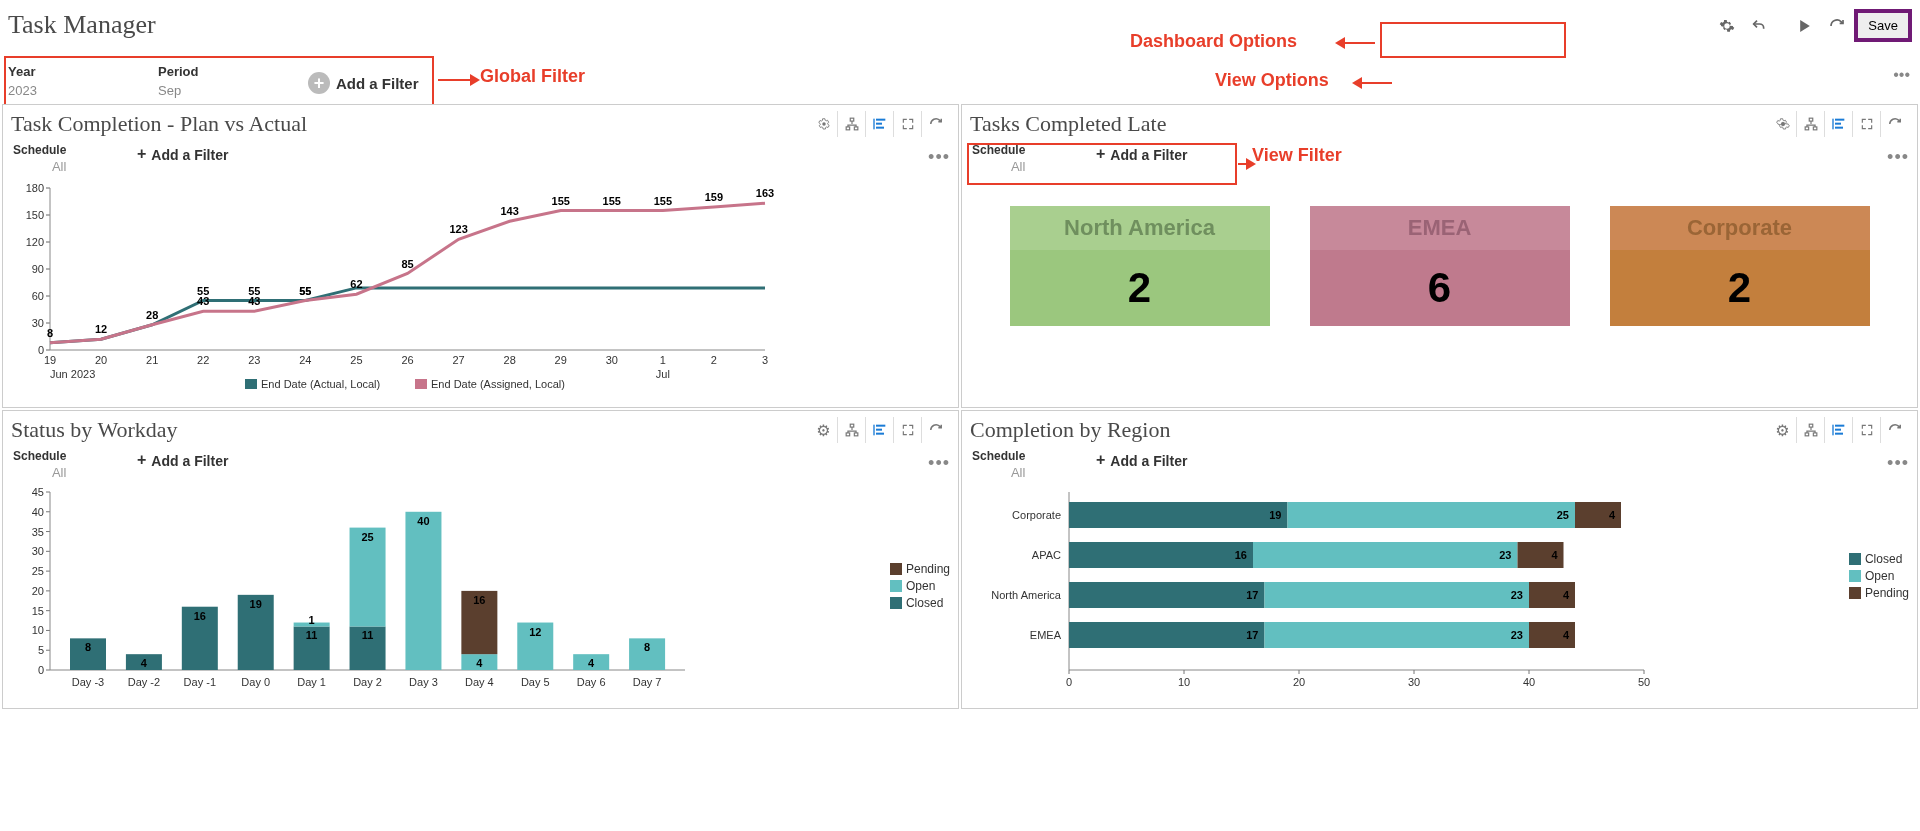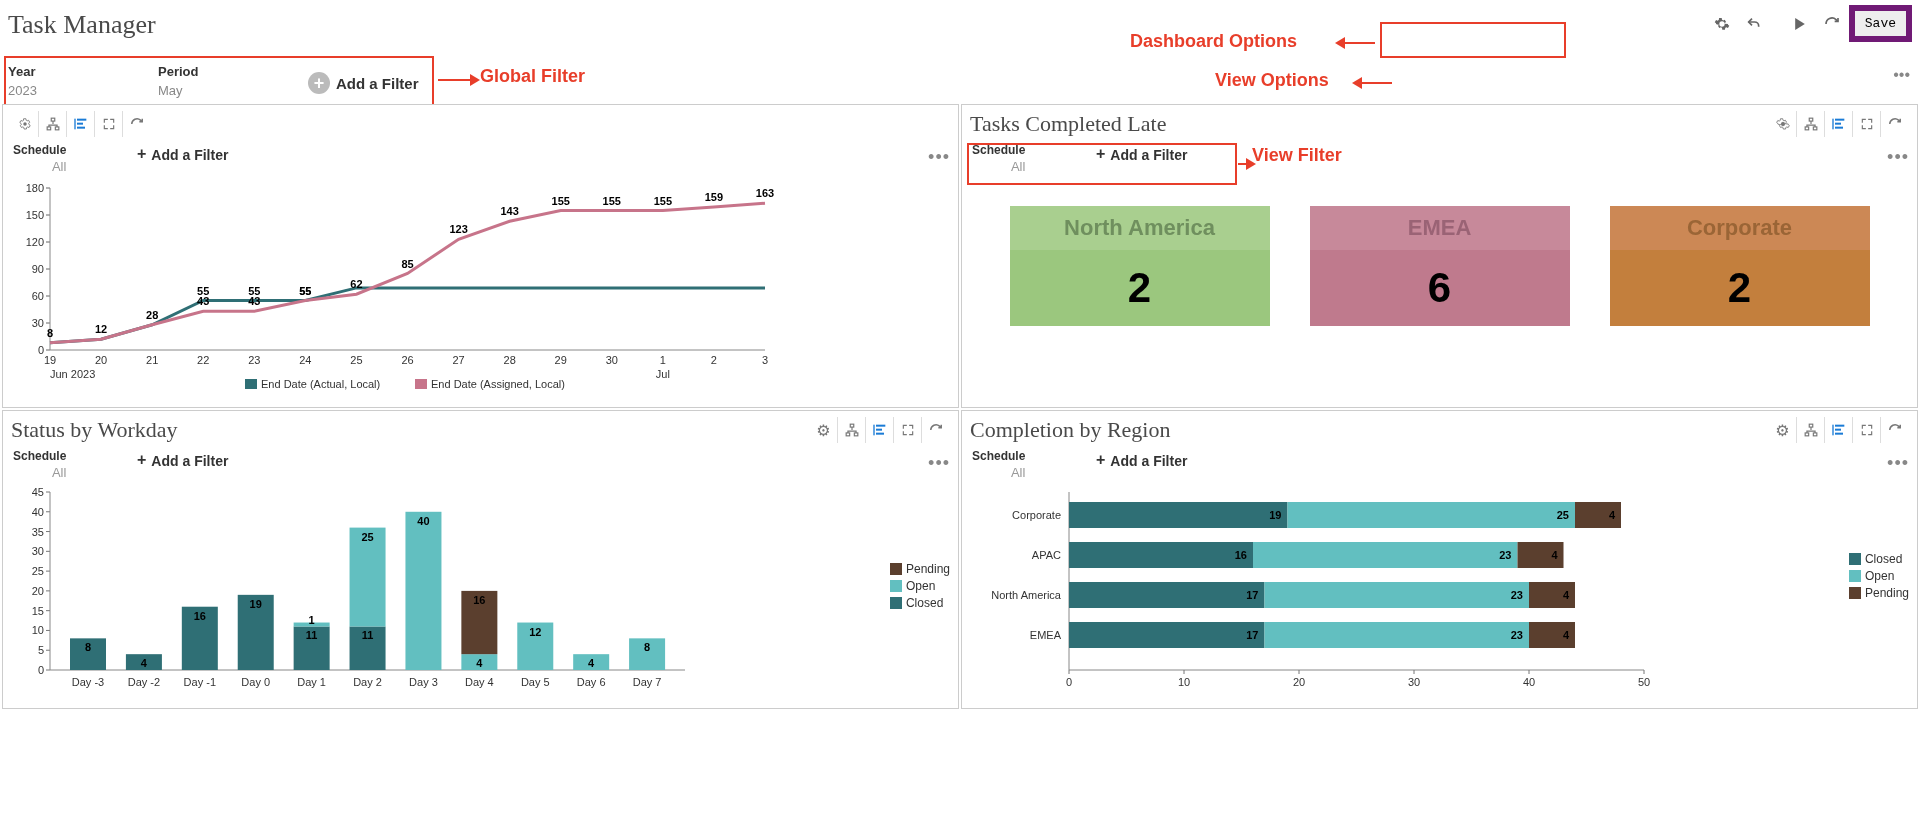--- a/index.html
+++ b/index.html
@@ -29,24 +29,24 @@
   }
   .tb-btn {
     width: 30px; height: 30px;
     display:flex; align-items:center; justify-content:center;
     border:1px solid transparent;
     cursor:pointer;
     color:#666;
     background:transparent;
   }
   .save-btn {
-    font-family: Liberation Mono, monospace;
+    font-family: Liberation Sans, sans-serif;
     font-size:13px;
     padding:5px 10px;
-    border:6px solid #701a75;
+    border:4px solid #701a75;
     background:#eee;
     cursor:pointer;
   }
   .annot {
     position:absolute;
     font-family: Arial, sans-serif;
     font-size:18px;
     font-weight:bold;
     color:#e83e2a;
     pointer-events:none;
@@ -208,21 +208,21 @@
   </div>
 </div>
 
 <div class="global-filter-bar">
   <div class="gf-item">
     <span class="gf-label">Year</span>
     <span class="gf-value">2023</span>
   </div>
   <div class="gf-item">
     <span class="gf-label">Period</span>
-    <span class="gf-value">May</span>
+    <span class="gf-value">Sep</span>
   </div>
   <div class="add-filter">
     <span class="plus">+</span>
     <span>Add a Filter</span>
   </div>
   <span class="more-header" style="top:8px;">•••</span>
 </div>
 
 <div style="position:relative;height:0">
   <div class="annot-box" style="left:4px;top:-48px;width:430px;height:50px"></div>
@@ -235,20 +235,21 @@
 
   <div class="annot" style="left:1215px;top:-34px">View Options</div>
   <div class="arrow left" style="left:1362px;top:-22px;width:30px"></div>
   <div class="annot-box" style="left:1395px;top:3px;width:166px;height:36px"></div>
 </div>
 
 <div class="grid">
 
   <div class="panel">
     <div class="panel-header">
+      <h2 class="panel-title">Task Completion - Plan vs Actual</h2>
       <div class="panel-toolbar">
         <div class="pt-btn">
             <svg width="14" height="14" viewBox="0 0 24 24" fill="currentColor">
               <circle cx="12" cy="12" r="3"></circle>
               <path d="M19 12a7 7 0 01-.1 1l2 1.6-2 3.4-2.4-1a7 7 0 01-1.7 1l-.4 2.6h-4l-.4-2.6a7 7 0 01-1.7-1l-2.4 1-2-3.4 2-1.6A7 7 0 015 12c0-.3 0-.7.1-1l-2-1.6 2-3.4 2.4 1a7 7 0 011.7-1L9.6 3h4l.4 2.6a7 7 0 011.7 1l2.4-1 2 3.4-2 1.6c.6.3.1.7.1 1z" fill="none" stroke="currentColor" stroke-width="1.5"></path>
             </svg>
           </div>
         <div class="pt-btn">
             <svg width="14" height="14" viewBox="0 0 24 24" fill="none" stroke="currentColor" stroke-width="2">
               <rect x="9" y="2" width="6" height="5"></rect>

